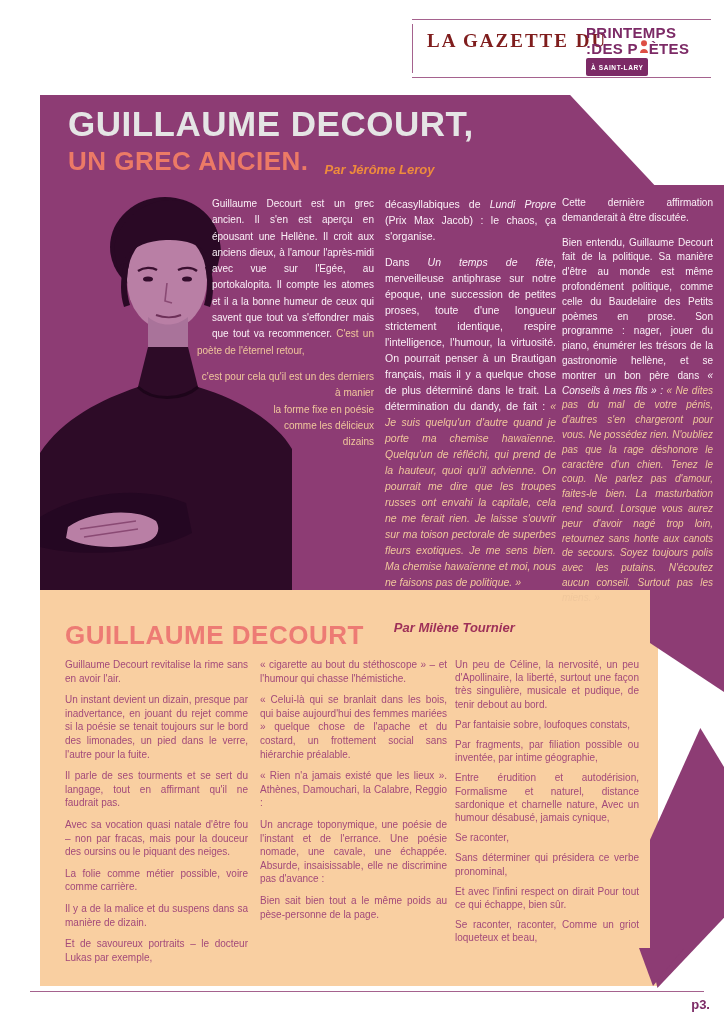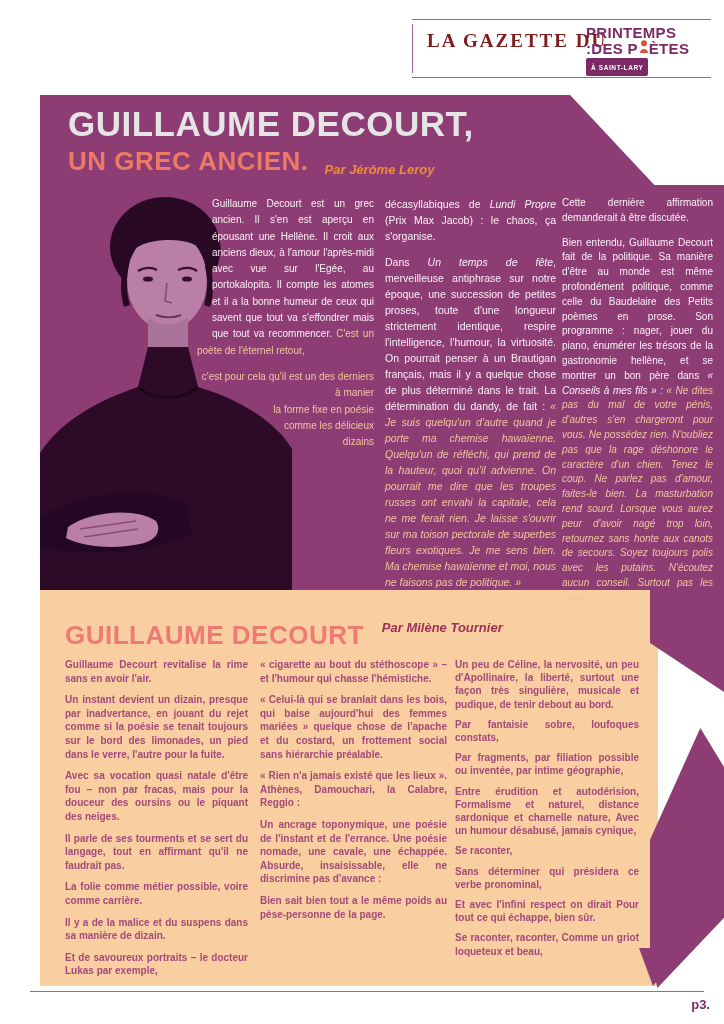--- a/index.html
+++ b/index.html
@@ -52,22 +52,22 @@
   .peach { color:#f0c79c; }
   .it { font-style:italic; }
   .wrap-spacer { float:left; width:15px; height:118px; margin-top:16px; }
   .tail1 { width:177px; text-align:right; color:#f0c79c; }
   .tail2 { width:120px; margin-left:57px; text-align:right; color:#f0c79c; }
 
   
   .peach-block { position:absolute; left:40px; top:590px; width:618px; height:396px; background:#f9cfa1; z-index:1; }
   .a2head { position:absolute; left:65px; top:620px; display:flex; align-items:flex-start; gap:18px; z-index:2; }
   .a2head h2 { font-size:26px; letter-spacing:0.5px; color:#ed7b74; font-weight:bold; }
-  .a2head .byline2 { font-size:13px; font-style:italic; font-weight:bold; color:#9e3058; }
-  .mcol { position:absolute; z-index:2; color:#a34a7a; text-align:justify; font-size:10px; line-height:13.6px;font-weight:bold; }
+  .a2head .byline2 { font-size:13px; font-style:italic; font-weight:bold; color:#9e3058;margin-left:12px; }
+  .mcol { position:absolute; z-index:2; color:#a34a7a; text-align:justify; font-size:10px; line-height:13.6px; }
   .mcol p { margin:0 0 8px; }
   .a2c1 { left:65px;  top:658px; width:183px; }
   .a2c2 { left:260px; top:658px; width:187px; }
   .a2c3 { left:455px; top:658px; width:184px; line-height:13.2px; }
   .a2c3 p { margin-bottom:7px; }
 
   
   .footer-rule { position:absolute; left:30px; top:991px; width:674px; height:1px; background:#a5628e; }
   .page-number { position:absolute; right:14px; top:997px; font-size:13px; font-weight:bold; color:#7c2a66; }
 </style>
@@ -160,22 +160,22 @@
     </div>
 
   <div class="peach-block"></div>
   <div class="a2head">
     <h2>GUILLAUME DECOURT</h2>
     <span class="byline2">Par Milène Tournier</span>
   </div>
   <div class="mcol a2c1">
       <p>Guillaume Decourt revitalise la rime sans en avoir l'air.</p>
       <p>Un instant devient un dizain, presque par inadvertance, en jouant du rejet comme si la poésie se tenait toujours sur le bord des limonades, un pied dans le verre, l'autre pour la fuite.</p>
+      <p>Il parle de ses tourments et se sert du langage, tout en affirmant qu'il ne faudrait pas.</p>
       <p>Avec sa vocation quasi natale d'être fou – non par fracas, mais pour la douceur des oursins ou le piquant des neiges.</p>
-      <p>Il parle de ses tourments et se sert du langage, tout en affirmant qu'il ne faudrait pas.</p>
       <p>La folie comme métier possible, voire comme carrière.</p>
       <p>Il y a de la malice et du suspens dans sa manière de dizain.</p>
       <p>Et de savoureux portraits – le docteur Lukas par exemple,</p>
     </div>
   <div class="mcol a2c2">
       <p>« cigarette au bout du stéthoscope » – et l'humour qui chasse l'hémistiche.</p>
       <p>« Celui-là qui se branlait dans les bois, qui baise aujourd'hui des femmes mariées » quelque chose de l'apache et du costard, un frottement social sans hiérarchie préalable.</p>
       <p>« Rien n'a jamais existé que les lieux ». Athènes, Damouchari, la Calabre, Reggio :</p>
       <p>Un ancrage toponymique, une poésie de l'instant et de l'errance. Une poésie nomade, une cavale, une échappée. Absurde, insaisissable, elle ne discrimine pas d'avance :</p>
       <p>Bien sait bien tout a le même poids au pèse-personne de la page.</p>

